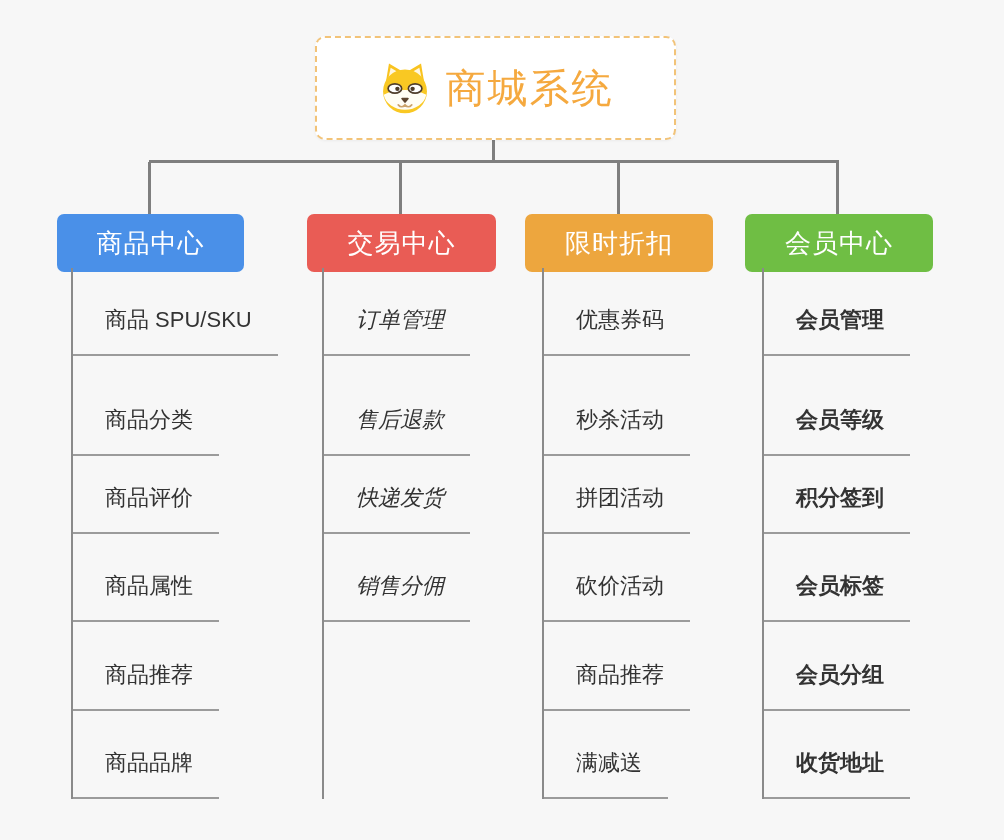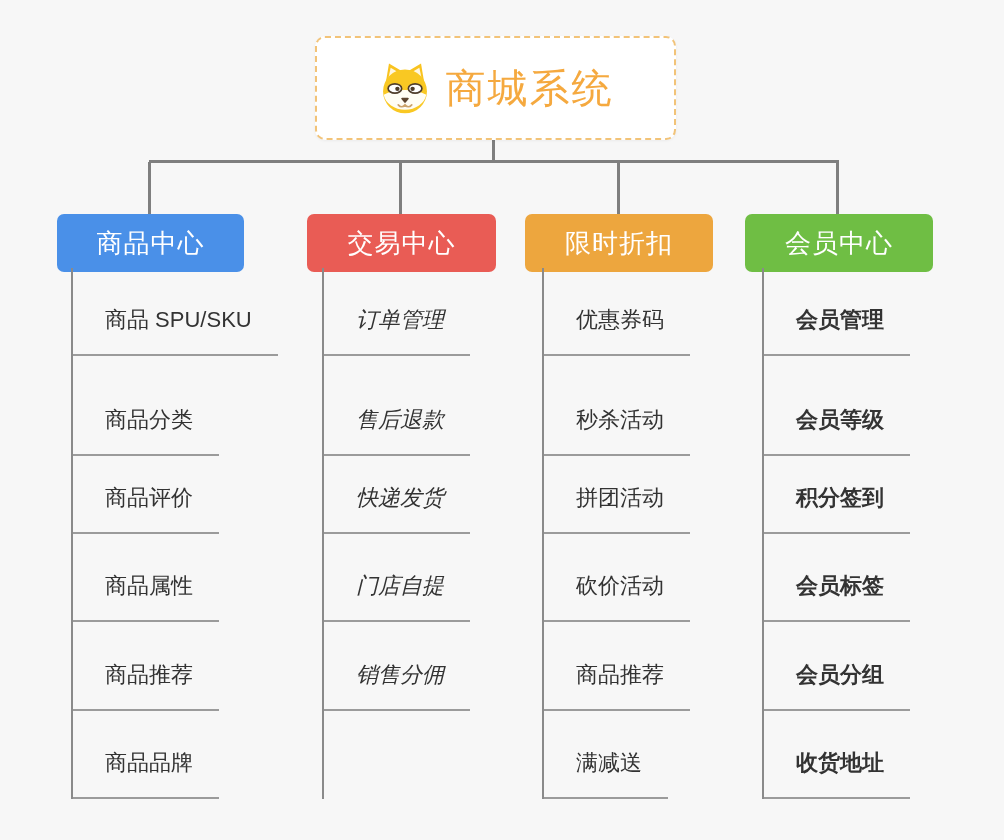--- a/index.html
+++ b/index.html
@@ -111,21 +111,20 @@
   <div class="leaf">商品评价</div>
   <div class="leaf">商品属性</div>
   <div class="leaf">商品推荐</div>
   <div class="leaf">商品品牌</div>
 </div>
 
 <div class="col col-2">
   <div class="leaf">订单管理</div>
   <div class="leaf">售后退款</div>
   <div class="leaf">快递发货</div>
-  <div class="leaf">门店自提</div>
   <div class="leaf">销售分佣</div>
 </div>
 
 <div class="col col-3">
   <div class="leaf">优惠券码</div>
   <div class="leaf">秒杀活动</div>
   <div class="leaf">拼团活动</div>
   <div class="leaf">砍价活动</div>
   <div class="leaf">商品推荐</div>
   <div class="leaf">满减送</div>

